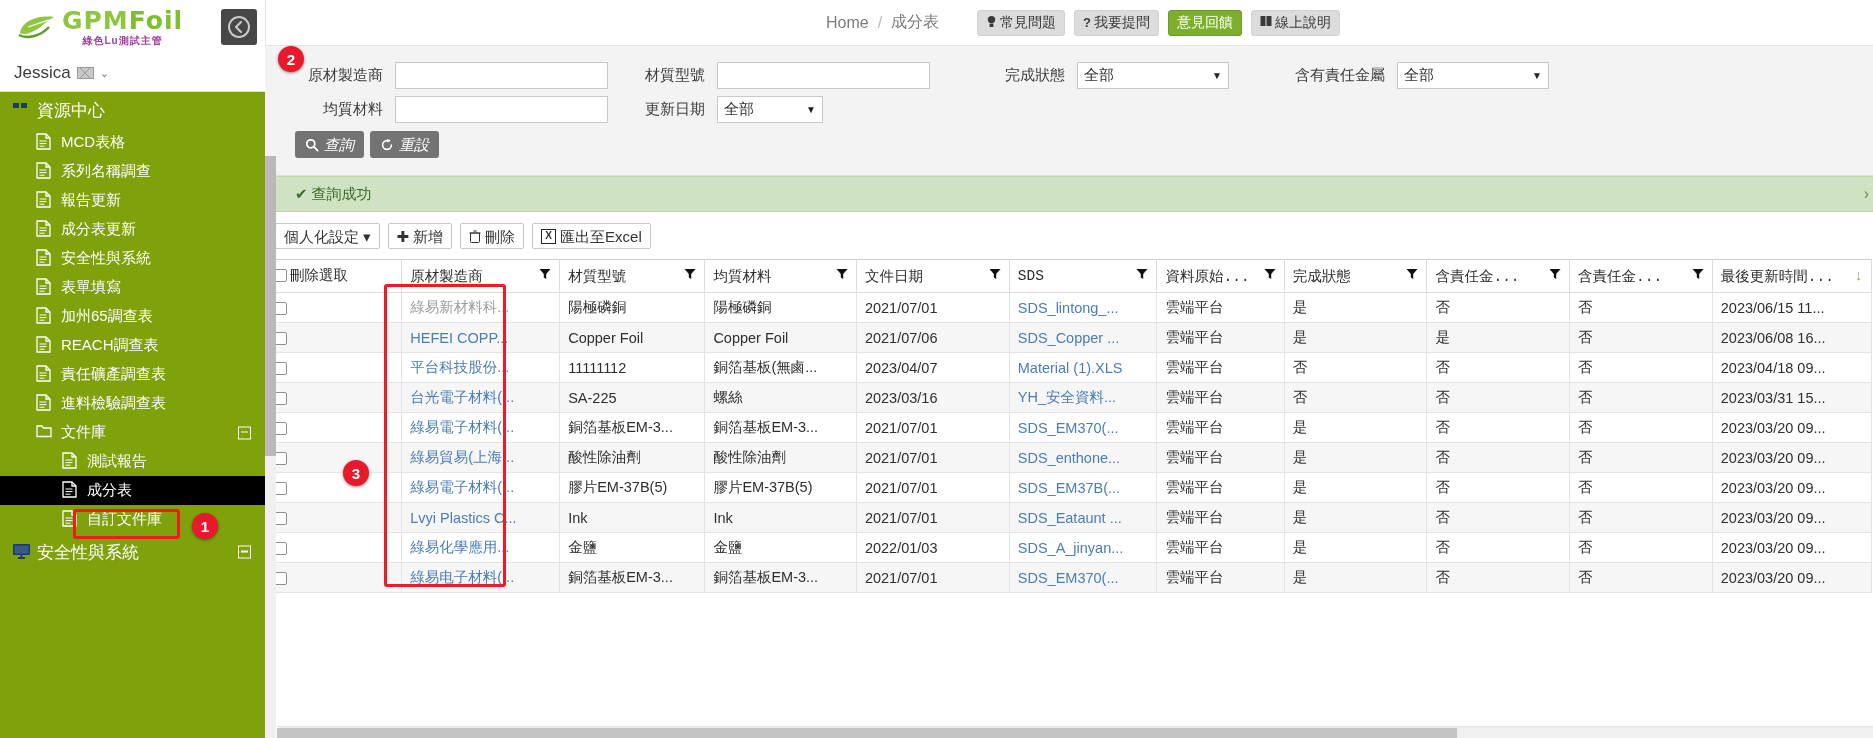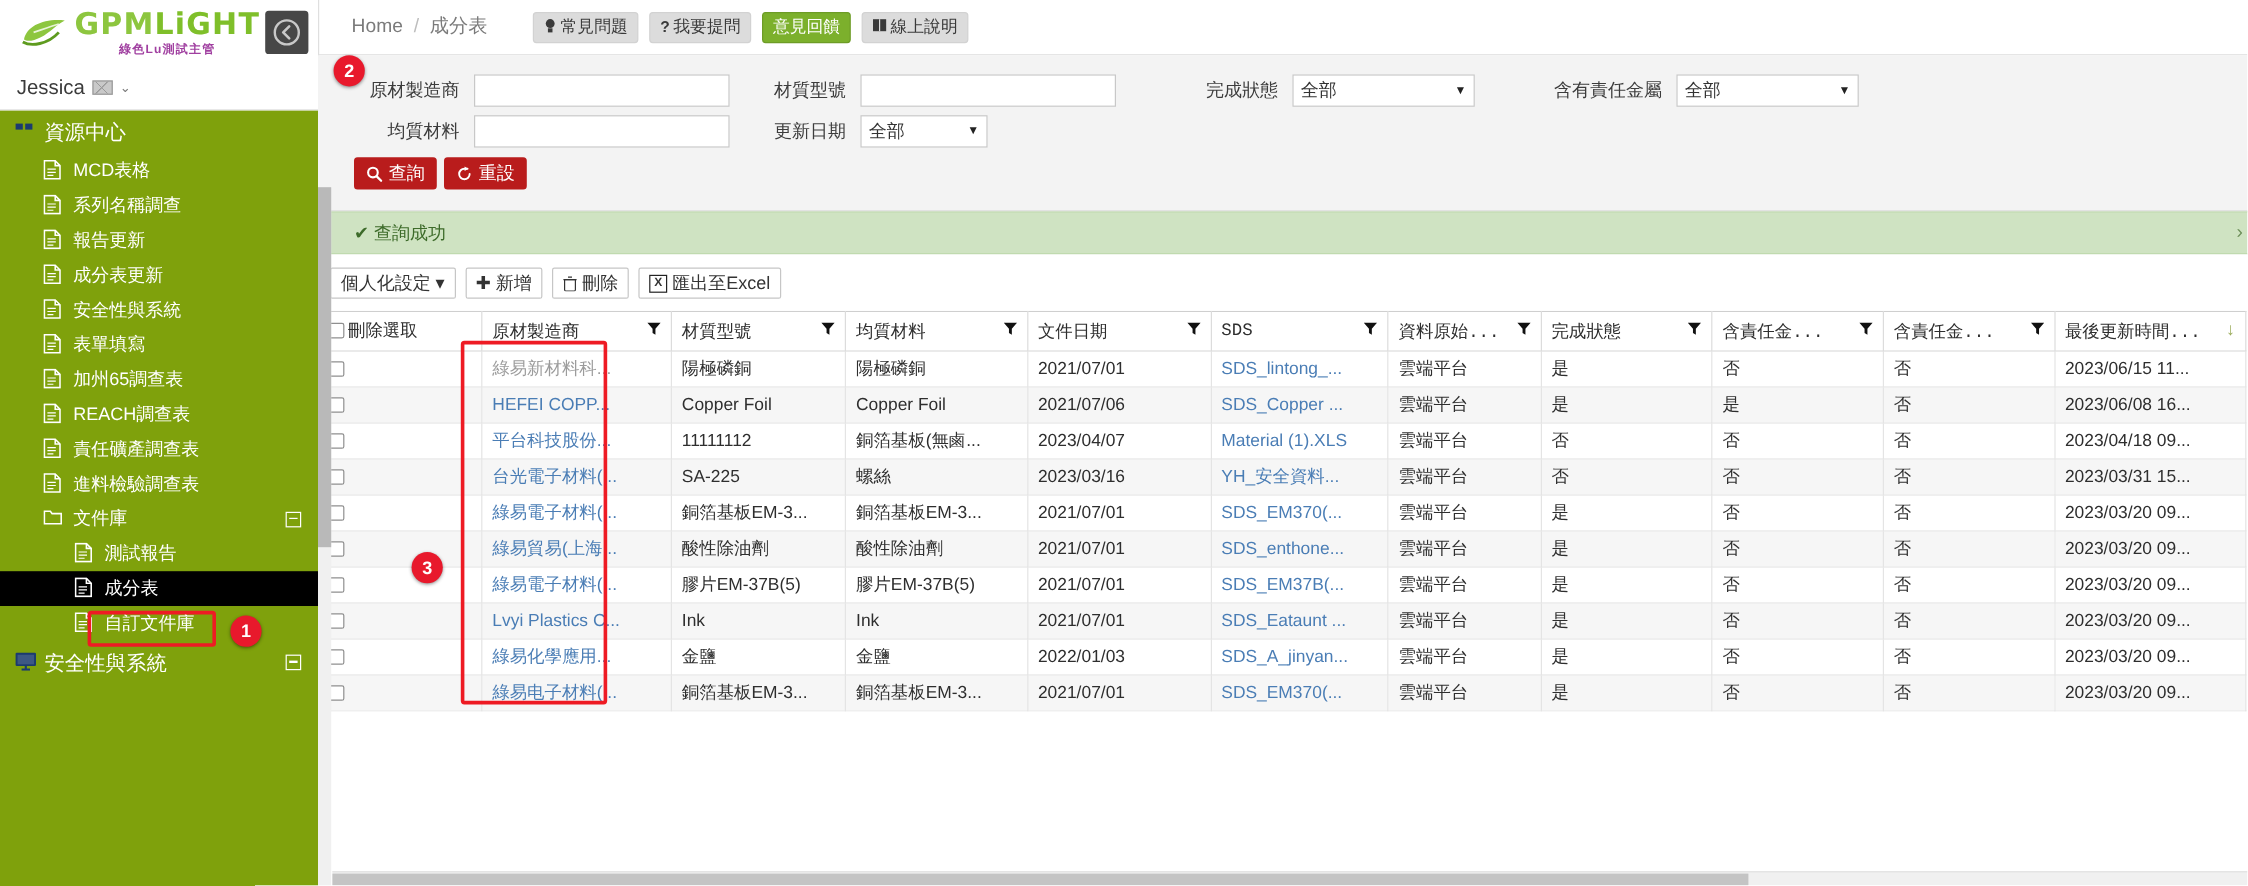--- a/index.html
+++ b/index.html
@@ -76,20 +76,21 @@
   .collapse-btn svg { display: block; }
 
   
   .main { flex: 1; height: 738px; position: relative; background: #fff; overflow: hidden; }
   .vsep { position: absolute; left: 0; top: 0; width: 1px; height: 738px; background: #dfdfdf; }
 
   .topbar {
     height: 46px; display: flex; align-items: center;
     padding-left: 28px; gap: 0; border-bottom: 1px solid #e5e5e5;
     background: #fff;
+    justify-content: center;
   }
   .crumb { font-size: 16px; color: #7b7b7b; }
   .crumb-sep { color: #bdbdbd; margin: 0 9px; font-size: 16px; }
   .topbtns { display: flex; gap: 9px; margin-left: 38px; }
   .tbtn {
     font-size: 14px; padding: 4px 8px 5px; border-radius: 3px;
     background: #dcdcdc; color: #3a3a3a; display: flex; align-items: center;
     gap: 3px; line-height: 1; white-space: nowrap; border: 1px solid #d2d2d2;
   }
   .tbtn-green { background: #7cb02c; color: #fff; border-color: #6d9c26; }
@@ -109,23 +110,23 @@
   }
   .fselect {
     height: 27px; border: 1px solid #c8c8c8; background: #fff;
     font-size: 15px; padding: 0 6px; color: #333; display: flex;
     align-items: center; justify-content: space-between; position: relative;
   }
   .fselect .arw { font-size: 10px; color: #222; margin-left: 14px; }
 
   .actionbar { background: #f3f3f3; padding: 5px 0 9px 30px; display: flex; gap: 6px; }
   .abtn {
-    background: #b91c1c; color: #fff; font-size: 15px; height: 27px;
+    background: #737373; color: #fff; font-size: 15px; height: 27px;
     display: flex; align-items: center; gap: 5px; padding: 0 10px;
-    border-radius: 3px; line-height: 1;
+    border-radius: 3px; line-height: 1; font-style: italic;
   }
   .notice {
     background: #cfe3c2; border-top: 1px solid #bcd7ab; border-bottom: 1px solid #bcd7ab;
     height: 36px; display: flex; align-items: center; padding-left: 30px;
     font-size: 15px; color: #3d6b2a; gap: 4px;
   }
   .notice-x { position: absolute; right: 4px; font-size: 16px; color: #6d8f59; }
 
   .gridtools {
     padding: 11px 0 10px 10px; display: flex; gap: 8px; align-items: center;
@@ -200,21 +201,21 @@
       <div class="logo-wrap">
         <span class="leaf">
           <svg width="42" height="30" viewBox="0 0 42 30">
             <path d="M4 20 C6 8, 22 2, 38 4 C30 8, 26 14, 18 18 C12 21, 7 22, 4 20 Z" fill="#8dc63f"></path>
             <path d="M3 22 C10 26, 24 24, 33 14" stroke="#5e9b1f" stroke-width="2.4" fill="none"></path>
             <path d="M12 14 C18 12, 26 9, 33 7" stroke="#ffffff" stroke-width="1.4" fill="none" opacity=".8"></path>
           </svg>
         </span>
         <span>
           <span class="logo-text">
-            <span class="logo-gpm">GPM</span><span class="logo-li">LiGHT</span>
+            <span class="logo-gpm">GPM</span><span class="logo-li">Foil</span>
           </span>
           <div class="logo-sub">綠色Lu測試主管</div>
         </span>
       </div>
     </div>
 
     <div class="user-row">
       <span>Jessica</span>
       <span class="env-icon"></span>
       <span class="caret-sm">⌄</span>

